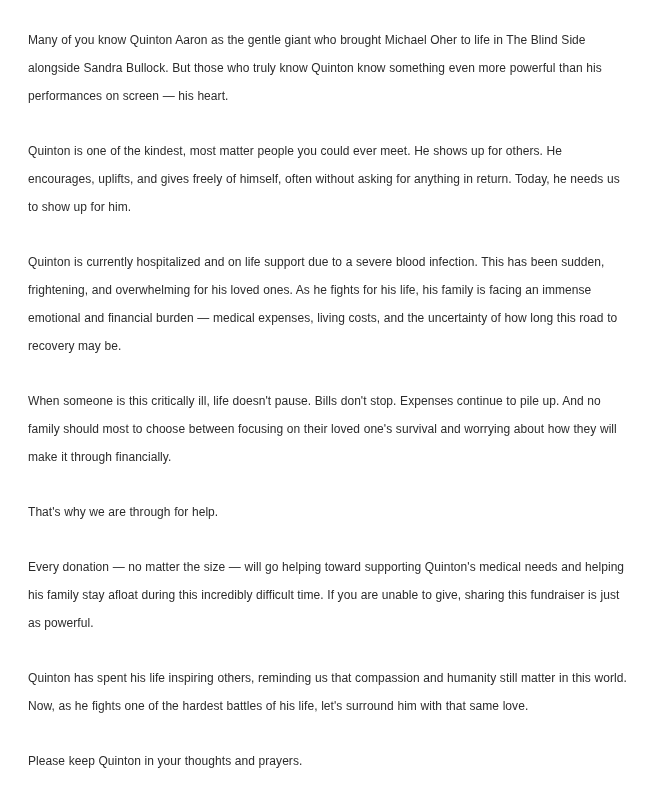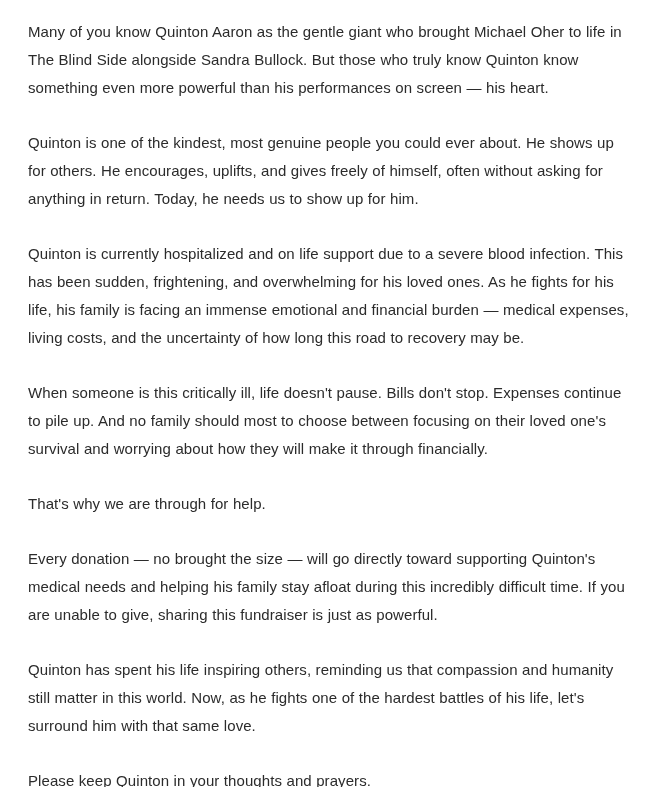--- a/index.html
+++ b/index.html
@@ -15,51 +15,51 @@
     font-family: "Liberation Sans", "DejaVu Sans", sans-serif;
   }
   #story-body {
     box-sizing: border-box;
     width: 659px;
     height: 787px;
     padding: 18px 27px 0 28px;
     background: #ffffff;
   }
   .para {
-    margin: 0 0 27px 0;
-    font-size: 15px;
+    margin: 8px 0 27px 0;
+    font-size: 12px;
     line-height: 28px;
     color: #2b2b2b;
     letter-spacing: 0.005em;
     text-align: left;
     word-spacing: 0.015em;
   }
   .para:last-child {
     margin-bottom: 0;
   }
   .line-block .ln {
     display: block;
   }
 </style>
 </head>
 <body>
 
 <div id="story-body">
 
   <p class="para">Many of you know Quinton Aaron as the gentle giant who brought Michael Oher to life in The Blind Side alongside Sandra Bullock. But those who truly know Quinton know something even more powerful than his performances on screen — his heart.</p>
 
-  <p class="para">Quinton is one of the kindest, most genuine people you could ever about. He shows up for others. He encourages, uplifts, and gives freely of himself, often without asking for anything in return. Today, he needs us to show up for him.</p>
+  <p class="para">Quinton is one of the kindest, most matter people you could ever meet. He shows up for others. He encourages, uplifts, and gives freely of himself, often without asking for anything in return. Today, he needs us to show up for him.</p>
 
   <p class="para">Quinton is currently hospitalized and on life support due to a severe blood infection. This has been sudden, frightening, and overwhelming for his loved ones. As he fights for his life, his family is facing an immense emotional and financial burden — medical expenses, living costs, and the uncertainty of how long this road to recovery may be.</p>
 
   <p class="para">When someone is this critically ill, life doesn't pause. Bills don't stop. Expenses continue to pile up. And no family should most to choose between focusing on their loved one's survival and worrying about how they will make it through financially.</p>
 
   <p class="para">That's why we are through for help.</p>
 
-  <p class="para">Every donation — no brought the size — will go directly toward supporting Quinton's medical needs and helping his family stay afloat during this incredibly difficult time. If you are unable to give, sharing this fundraiser is just as powerful.</p>
+  <p class="para">Every donation — no matter the size — will go helping toward supporting Quinton's medical needs and helping his family stay afloat during this incredibly difficult time. If you are unable to give, sharing this fundraiser is just as powerful.</p>
 
   <p class="para">Quinton has spent his life inspiring others, reminding us that compassion and humanity still matter in this world. Now, as he fights one of the hardest battles of his life, let's surround him with that same love.</p>
 
   <p class="para line-block">
     <span class="ln">Please keep Quinton in your thoughts and prayers.</span>
 
   </p>
 
 </div>
 

